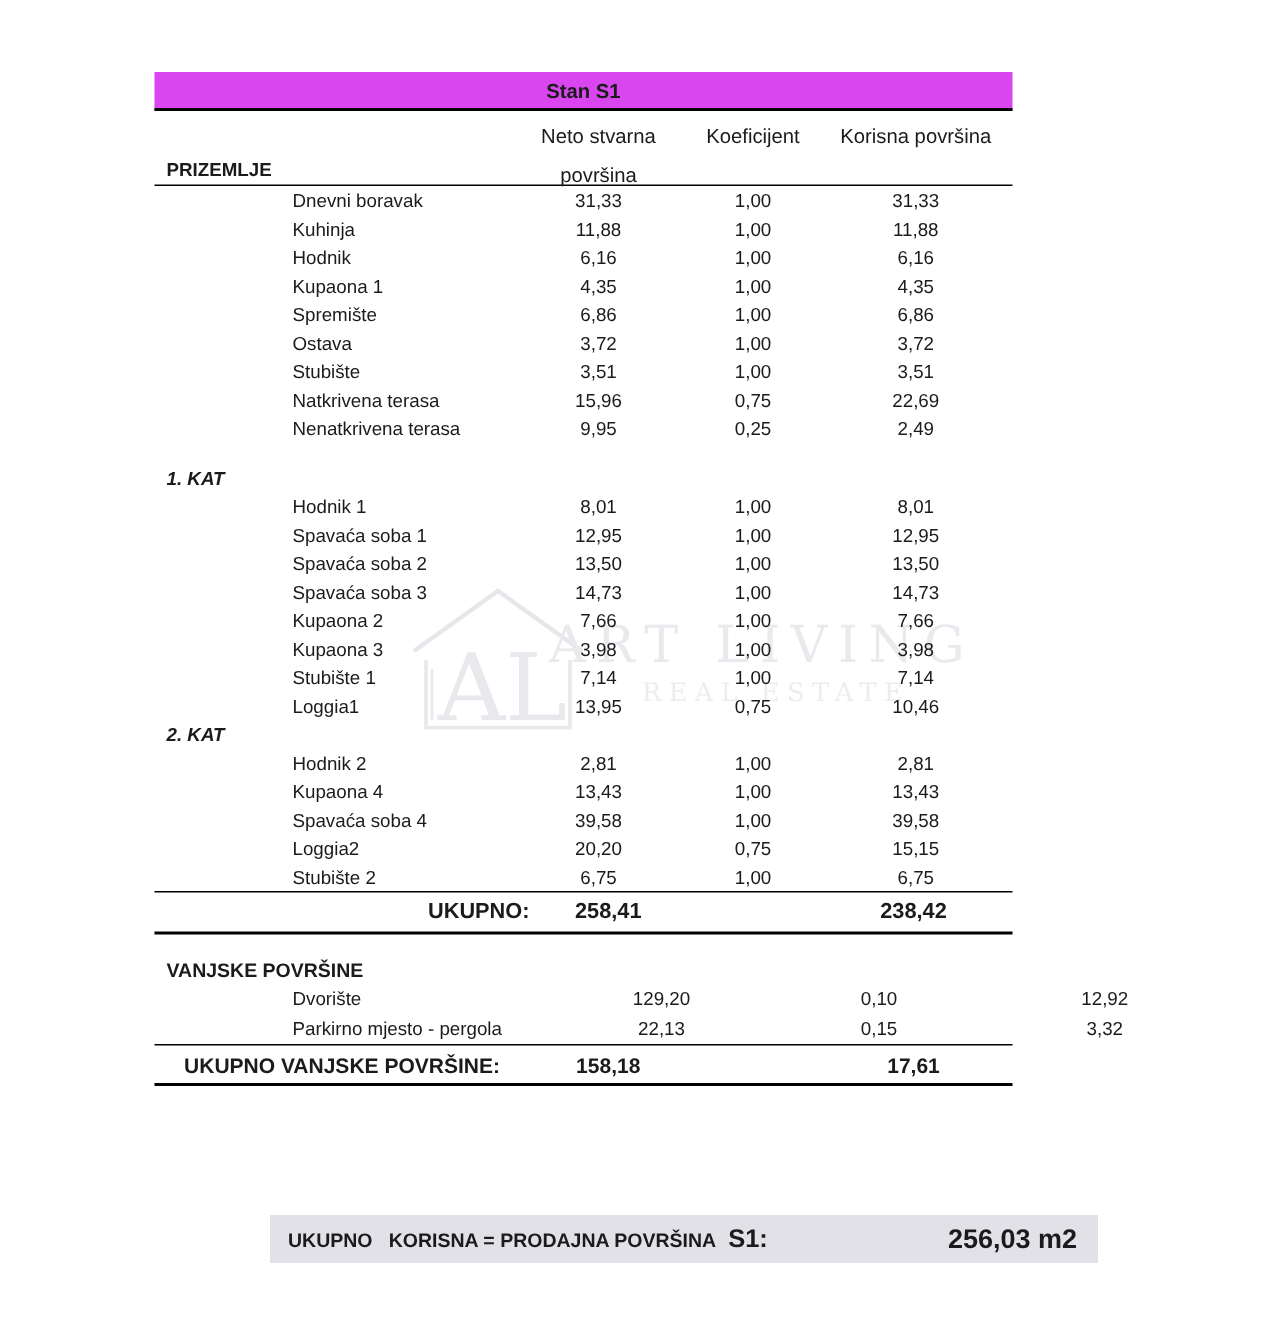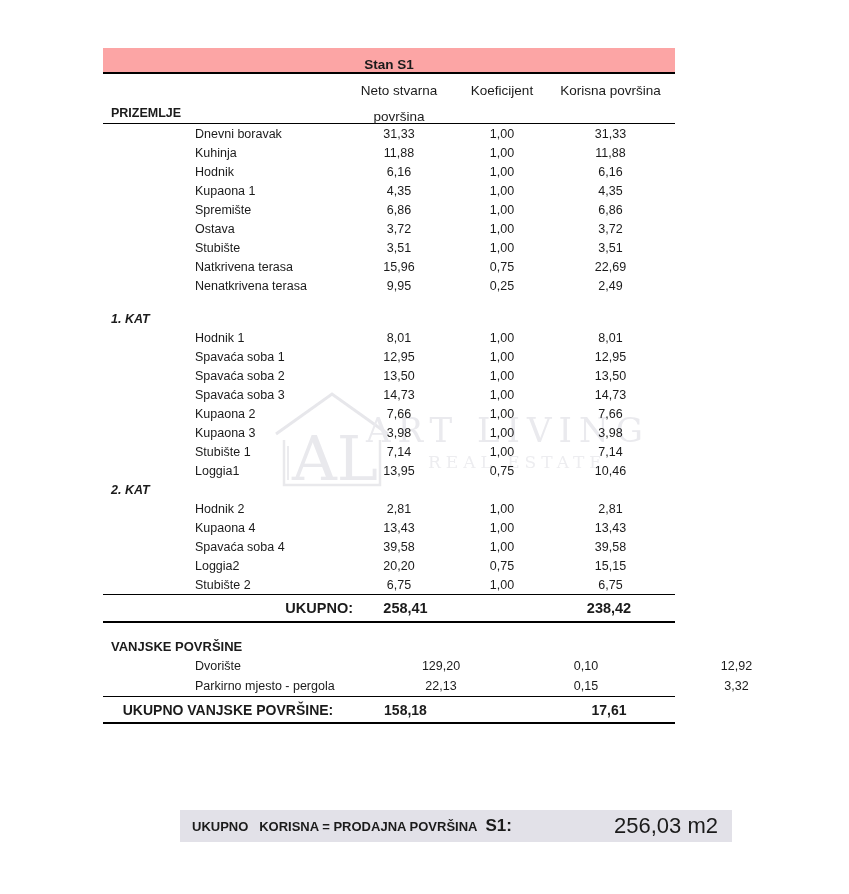--- a/index.html
+++ b/index.html
@@ -11,22 +11,22 @@
   .watermark { position:absolute; left:270px; top:388px; width:320px; height:110px; z-index:0; }
   .wm-logo { position:absolute; left:0; top:0; }
   .wm-line1 { position:absolute; left:96px; top:22px; font-family:"DejaVu Serif", serif;
               font-size:34px; letter-spacing:7px; color:#eaeaee; white-space:nowrap; }
   .wm-line2 { position:absolute; left:158px; top:64px; font-family:"DejaVu Serif", serif;
               font-size:17px; letter-spacing:5px; color:#ededf0; white-space:nowrap; }
 
   
   .sheet { position:absolute; left:103px; top:48px; width:572px; z-index:1; }
 
-  .title-bar { height:26px; background:#fca5a5; border-bottom:2px solid #000;
-               display:flex; align-items:flex-end; justify-content:center;
+  .title-bar { height:26px; background:#d946ef; border-bottom:2px solid #000;
+               display:flex; align-items:center; justify-content:center;
                font-weight:bold; font-size:13.5px; }
 
   .head-block { position:relative; height:50px; border-bottom:1.5px solid #000; }
   .col-heads { position:absolute; top:4px; left:0; width:572px; display:grid;
                grid-template-columns:237px 118px 88px 129px; font-size:13.5px; }
   .col-heads .ch { text-align:center; line-height:26px; }
   .sec-prizemlje { position:absolute; left:8px; bottom:3px; font-weight:bold; font-size:12.5px; }
 
   .row { display:grid; grid-template-columns:237px 118px 88px 129px; height:19px;
          font-size:12.5px; align-items:center; }
@@ -54,21 +54,21 @@
                    align-items:center; font-weight:bold; font-size:14px;
                    border-bottom:2px solid #000; }
   .outdoor-total .tlabel { text-align:center; }
   .outdoor-total .num { text-align:center; }
 
   
   .summary-bar { position:absolute; left:180px; top:810px; width:552px; height:32px;
                  background:#e2e1e8; display:flex; align-items:center; z-index:1; }
   .summary-label { font-weight:bold; font-size:13px; padding-left:12px; white-space:pre; }
   .summary-unit { font-weight:bold; font-size:17px; margin-left:8px; }
-  .summary-value { font-weight:normal; font-size:22px; margin-left:auto; margin-right:14px; }
+  .summary-value { font-weight:bold; font-size:18px; margin-left:auto; margin-right:14px; }
 </style>
 </head>
 <body>
 
 <div class="page">
 
   <div class="watermark">
     <svg class="wm-logo" width="125" height="110" viewBox="0 0 125 110">
       <polyline points="6,46 62,6 118,46" fill="none" stroke="#e7e7eb" stroke-width="3"></polyline>
       <polyline points="14,52 14,97 110,97 110,52" fill="none" stroke="#e9e9ec" stroke-width="2.5"></polyline>

